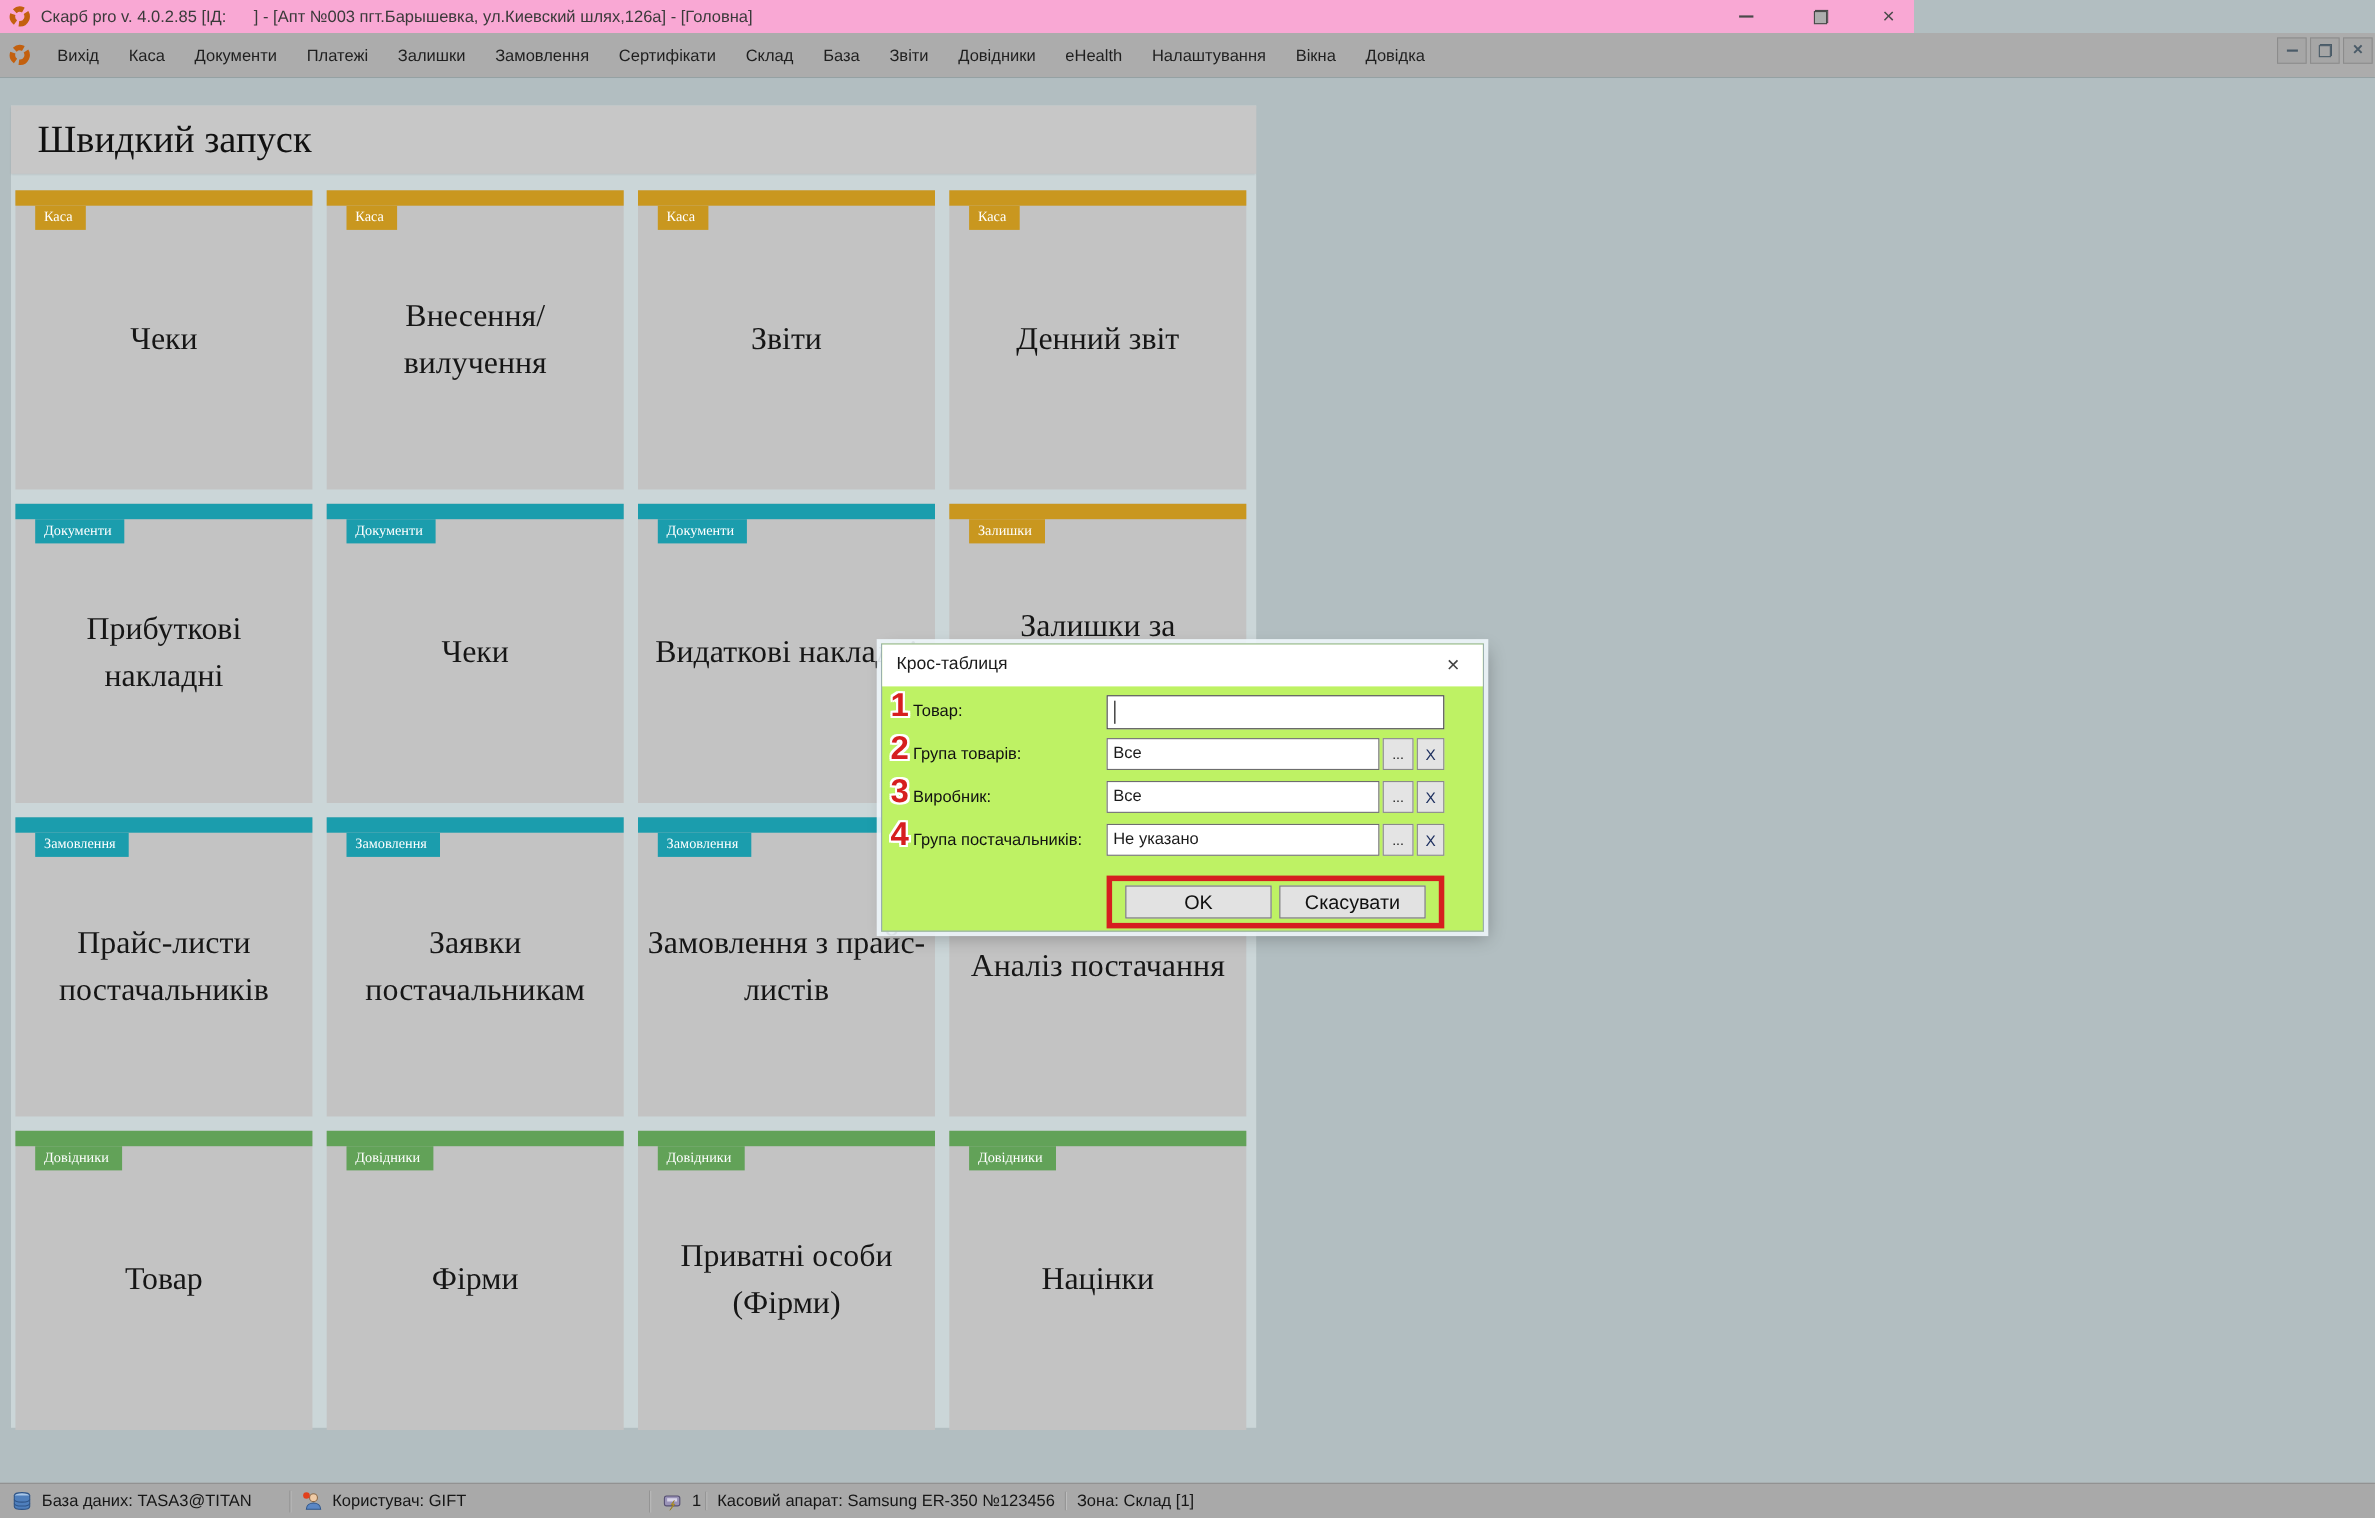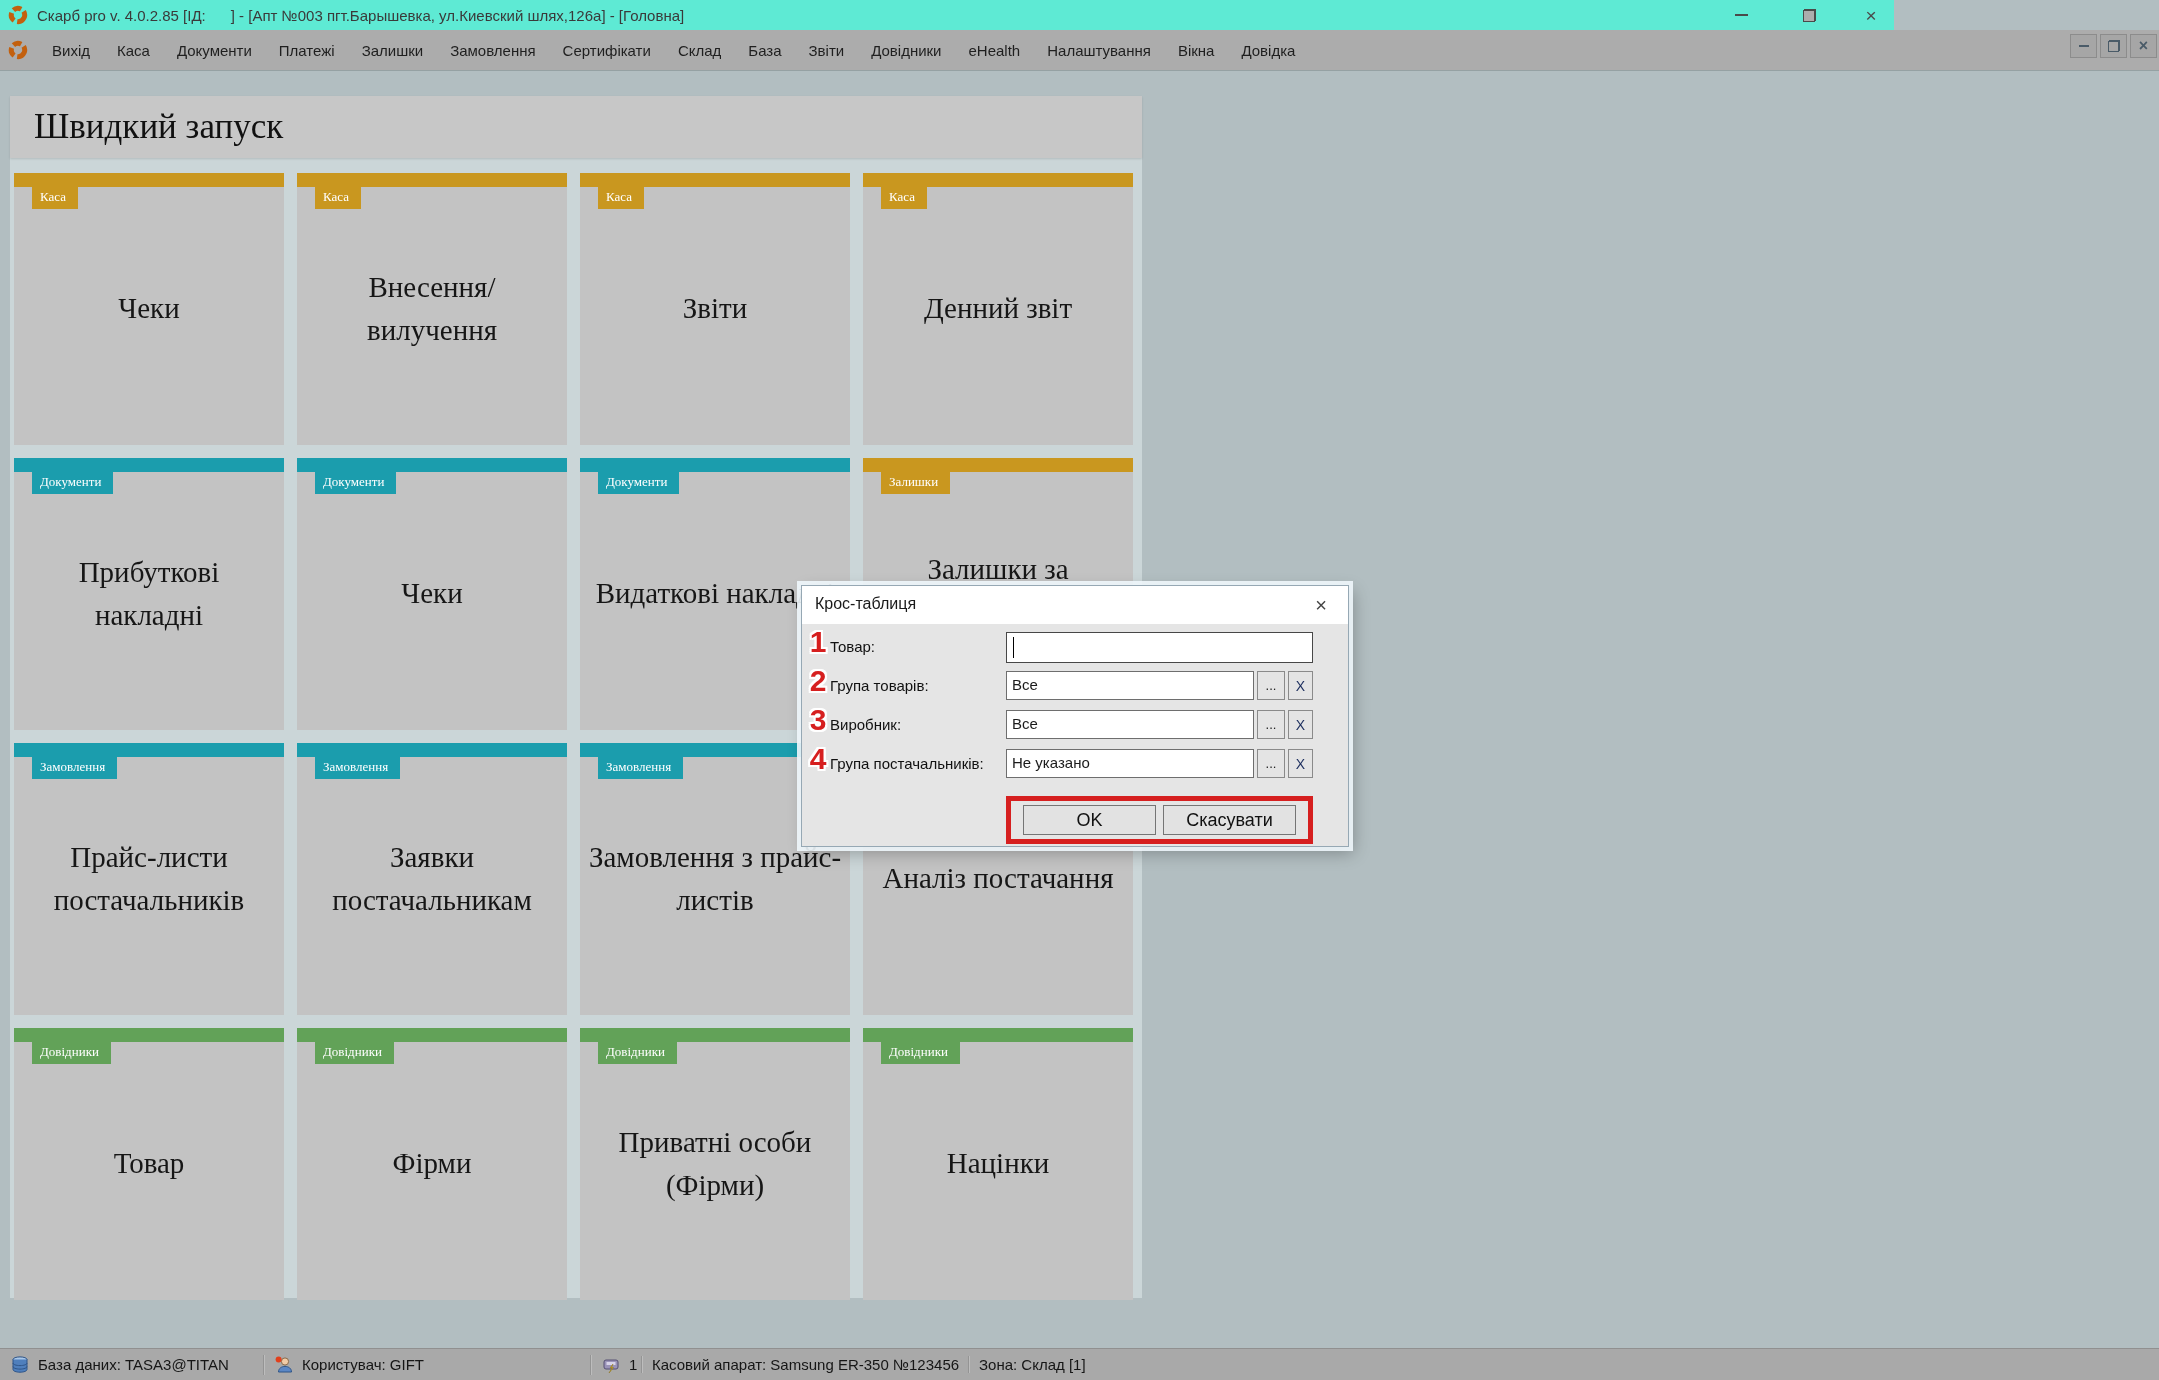--- a/index.html
+++ b/index.html
@@ -1,22 +1,22 @@
 <!DOCTYPE html>
 <html><head>
 <meta charset="utf-8">
 <style>
   * { margin:0; padding:0; box-sizing:border-box; }
   html,body { width:2159px; height:1380px; overflow:hidden; }
   body { font-family:"Liberation Sans", sans-serif; color:#1b1b1b; background:#B2BEC1; }
   .page { position:relative; width:2159px; height:1380px; }
 
   
-  .titlebar { position:absolute; left:0; top:0; width:1894px; height:30px;
-    background:#5eead4; display:flex; align-items:center; padding-left:8px; }
+  .titlebar { position:absolute; left:0; top:0; width:1740px; height:30px;
+    background:#f9a8d4; display:flex; align-items:center; padding-left:8px; }
   .titlebar .title { font-size:15px; color:#3a3a3a; margin-left:9px; white-space:pre; }
   .wctl { position:absolute; top:0; height:30px; width:46px; display:flex; align-items:center; justify-content:center; cursor:default; }
   .wctl-min { right:130px; } .wctl-max { right:62px; } .wctl-close { right:0px; }
   .glyph-min { display:block; width:13px; height:0; border-top:2px solid #4a4a4a; }
   .glyph-restore { position:relative; display:block; width:13px; height:13px; }
   .glyph-restore::before { content:""; position:absolute; right:0; top:0; width:10px; height:10px; border:1.6px solid #4a4a4a; }
   .glyph-restore::after  { content:""; position:absolute; left:0; bottom:0; width:10px; height:10px; border:1.6px solid #4a4a4a; background:#ADADAD; }
   .glyph-x { font-size:19px; color:#4a4a4a; line-height:1; }
 
   .menubar { position:absolute; left:0; top:30px; width:2159px; height:41px;
@@ -41,21 +41,21 @@
   .qheader .qtitle { font-size:35px; color:#111; }
   .tiles { display:grid; grid-template-columns:repeat(4,270px); grid-auto-rows:272px; gap:13px; margin:15px 0 0 4px; }
   .tile { position:relative; background:#C3C3C3; cursor:pointer; }
   .strip { position:absolute; left:0; top:0; right:0; height:14px; }
   .badge { position:absolute; left:18px; top:14px; padding:2px 12px 4px 8px; font-size:13px; color:#fff; }
   .tlabel { position:absolute; inset:0; display:flex; align-items:center; justify-content:center;
     text-align:center; font-size:29px; line-height:1.5; color:#161616; padding:0 8px; overflow-wrap:break-word; }
   .label-raised .tlabel { transform:translateY(-24px); }
 
   
-  .dialog { position:absolute; left:801px; top:585px; width:548px; height:262px; background:#e5e5e5;
+  .dialog { position:absolute; left:801px; top:585px; width:548px; height:262px; background:#bef264;
     border:1px solid #96A8B4; z-index:50;
     box-shadow:0 0 0 4px rgba(240,247,252,.9), 4px 6px 16px rgba(0,0,0,.28); }
   .dlg-titlebar { position:absolute; left:0; top:0; right:0; height:38px; background:#fff; }
   .dlg-title { position:absolute; left:13px; top:9px; font-size:16px; color:#1a1a1a; }
   .dlg-close { position:absolute; right:14px; top:6px; width:26px; height:26px; display:flex;
     align-items:center; justify-content:center; font-size:20px; color:#444; cursor:default; }
   .ann { position:absolute; left:1px; width:30px; text-align:center; font-size:30px; font-weight:bold;
     color:#D61F1F; z-index:5; line-height:1.1;
     text-shadow:-2px 0 0 #fff, 2px 0 0 #fff, 0 -2px 0 #fff, 0 2px 0 #fff, -2px 2px 0 #fff, 2px -2px 0 #fff, 2px 2px 0 #fff, -2px -2px 0 #fff; }
   .dlg-label { position:absolute; left:28px; height:30px; line-height:30px; font-size:15px; color:#111; }

